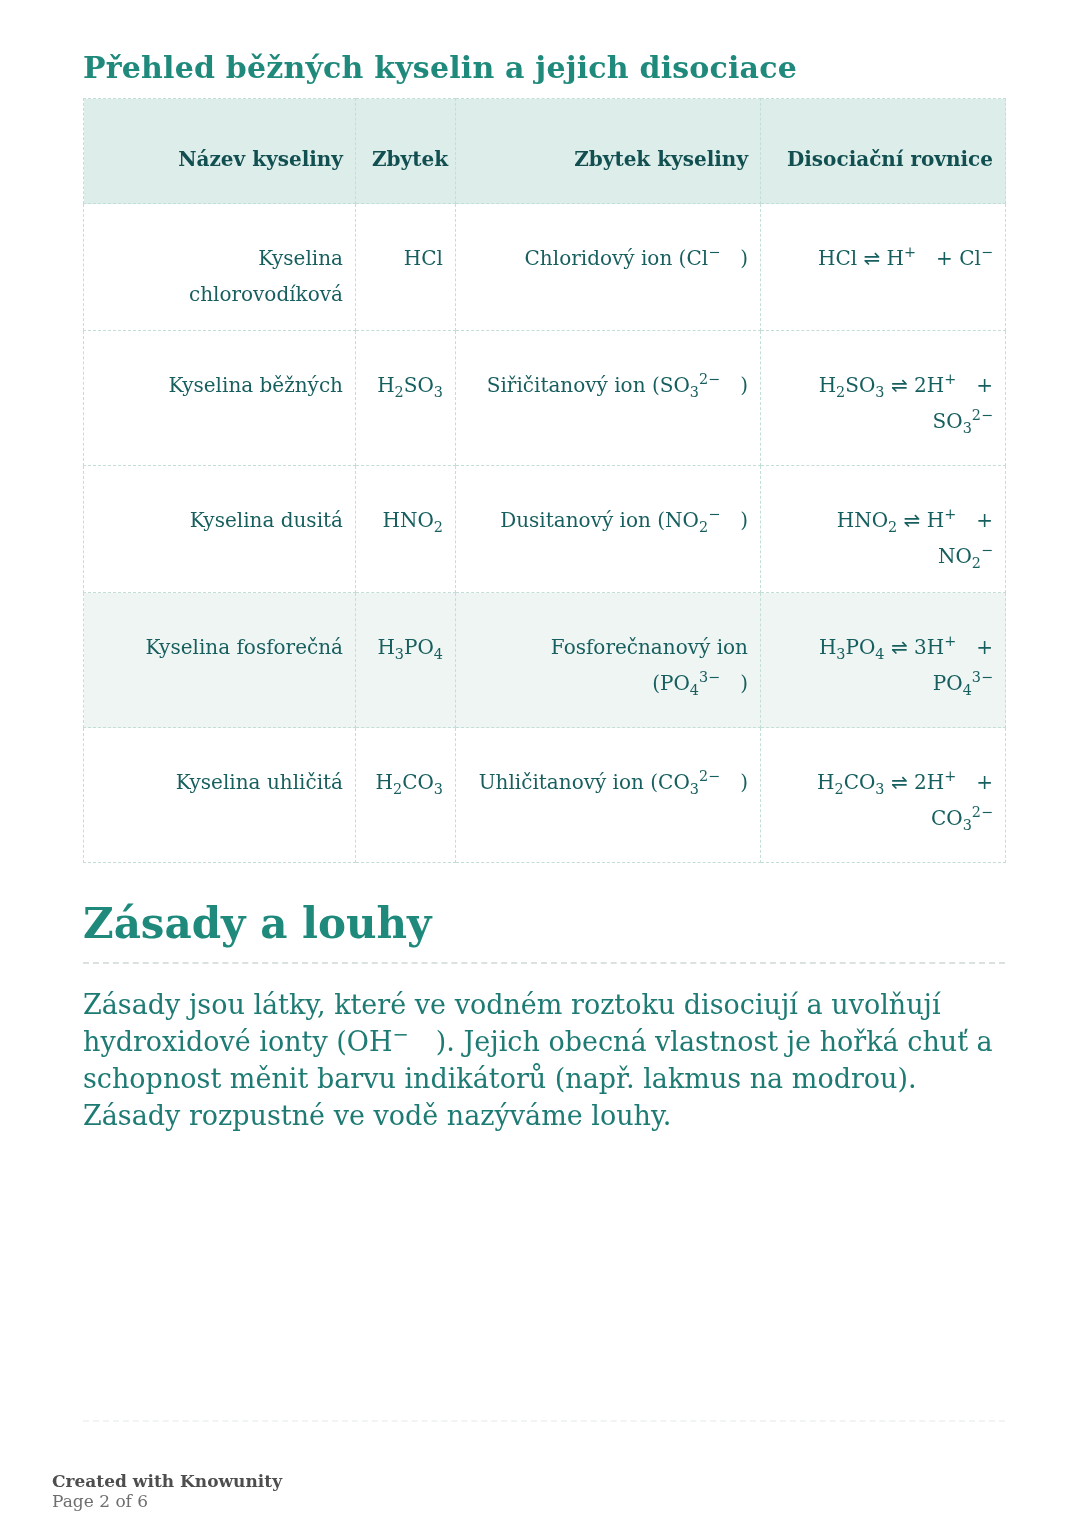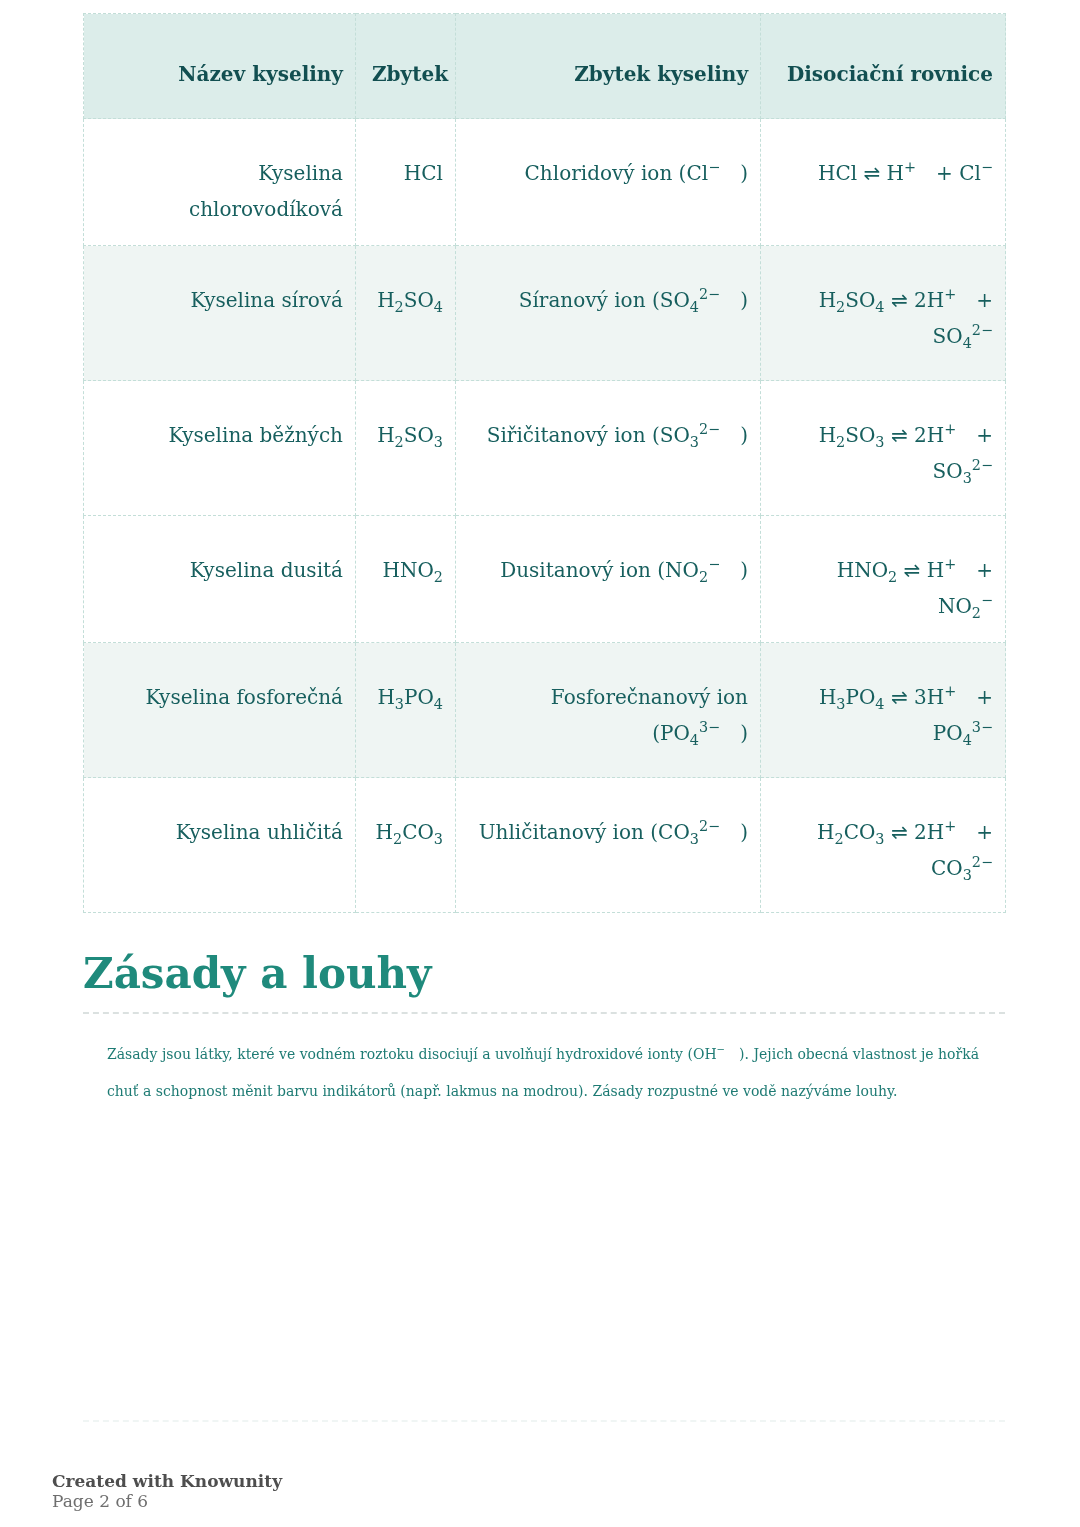--- a/index.html
+++ b/index.html
@@ -43,23 +43,22 @@
 
   .section-heading {
     margin-top:36px;
     font-size:42px; font-weight:bold;
     color:var(--accent,#1f8a7c);
     padding-bottom:14px;
     border-bottom:2px dashed var(--divider,#dbe1e0);
   }
   .section-paragraph {
     margin-top:22px;
-    font-size:14px; line-height:37px;
+    font-size:27px; line-height:37px;
     color:var(--para-text,#1e7b74);
-    margin-left:24px;
   }
 
   .faint-line {
     position:absolute; left:83px; top:1420px; width:922px;
     border-top:2px dashed #f0f5f4;
   }
 
   .footer {
     position:absolute; left:52px; right:50px; bottom:16px;
     display:flex; justify-content:space-between;
@@ -67,20 +66,21 @@
     flex-direction:column;
   }
   .footer-left  { font-weight:bold; color:#4e4e4e; }
   .footer-right { color:#6e6e6e; }
 </style>
 </head>
 <body>
 
 <div class="content">
 
+  <h2 class="page-title">Přehled běžných kyselin a jejich disociace</h2>
 
   <table class="acids">
     <colgroup>
       <col style="width:272px">
         <col style="width:100px">
         <col style="width:305px">
         <col style="width:245px">
     </colgroup>
     <thead>
       <tr style="height:105px">
@@ -90,27 +90,20 @@
         <th>Disociační rovnice</th>
       </tr>
     </thead>
     <tbody>
       <tr style="height:125px">
         <td>Kyselina
 chlorovodíková</td>
         <td>HCl</td>
         <td>Chloridový ion (Cl<sup>−</sup> )</td>
         <td>HCl <span class="rx">⇌</span> H<sup>+</sup> + Cl<sup>−</sup></td>
-      </tr>
-      <tr class="alt" style="height:135px">
-        <td>Kyselina sírová</td>
-        <td>H<sub>2</sub>SO<sub>4</sub></td>
-        <td>Síranový ion (SO<sub>4</sub><sup>2−</sup> )</td>
-        <td>H<sub>2</sub>SO<sub>4</sub> <span class="rx">⇌</span> 2H<sup>+</sup> +
-SO<sub>4</sub><sup>2−</sup></td>
       </tr>
       <tr style="height:135px">
         <td>Kyselina běžných</td>
         <td>H<sub>2</sub>SO<sub>3</sub></td>
         <td>Siřičitanový ion (SO<sub>3</sub><sup>2−</sup> )</td>
         <td>H<sub>2</sub>SO<sub>3</sub> <span class="rx">⇌</span> 2H<sup>+</sup> +
 SO<sub>3</sub><sup>2−</sup></td>
       </tr>
       <tr style="height:95px">
         <td>Kyselina dusitá</td>

